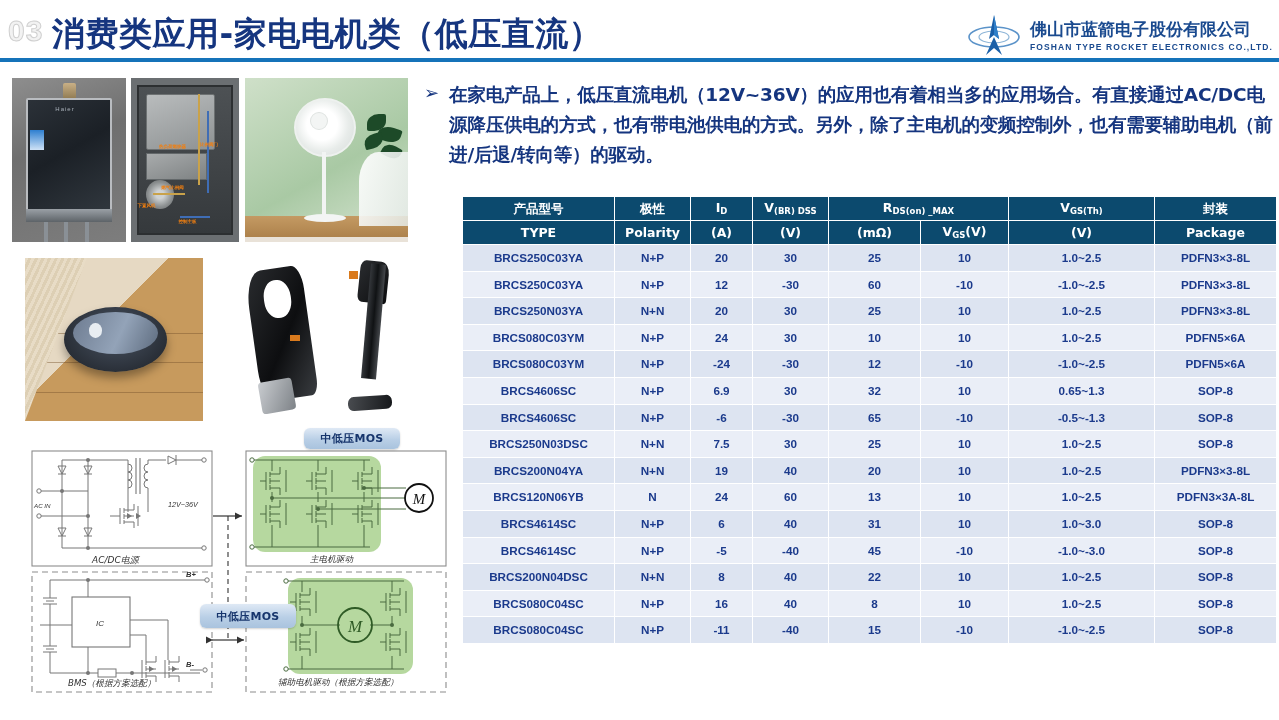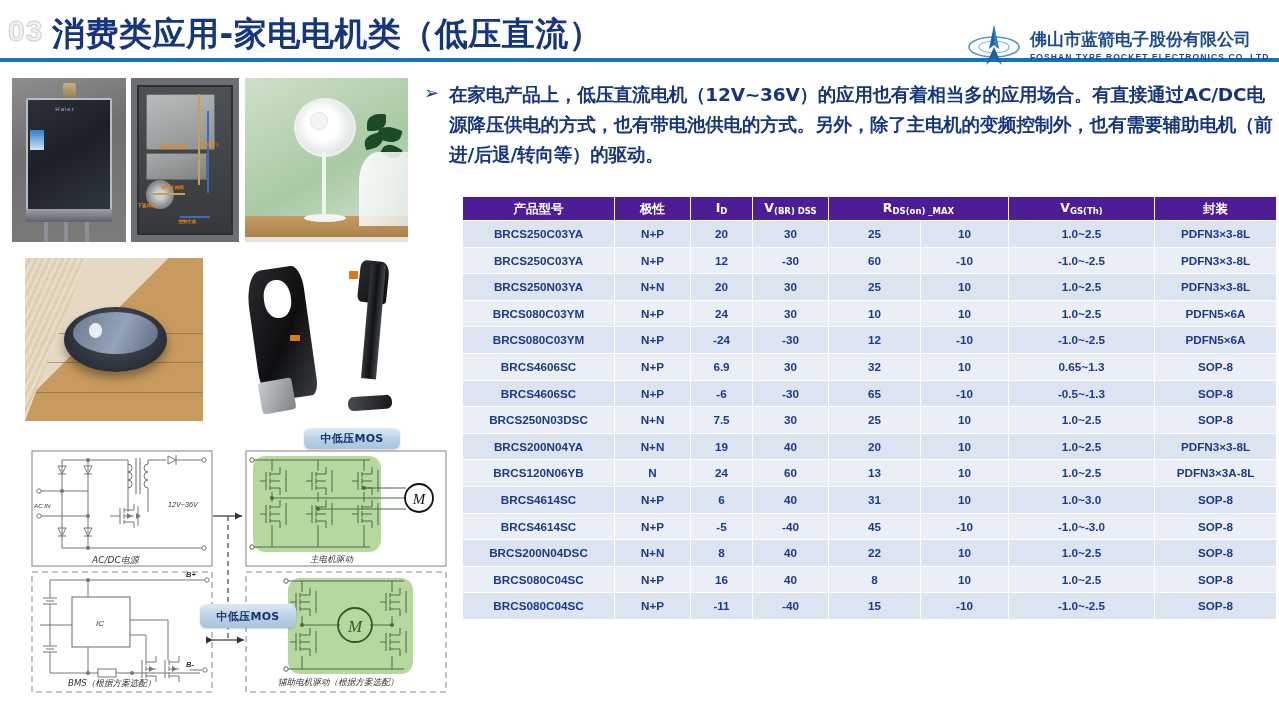--- a/index.html
+++ b/index.html
@@ -21,21 +21,21 @@
   }
   #slide-title {
     position:absolute; left:52px; top:12px;
     font-size:33px; font-weight:bold; color:#15357f;
     letter-spacing:0.5px; white-space:nowrap;
     font-family:"DejaVu Sans","Liberation Sans",sans-serif;
   }
   #title-rule { position:absolute; left:0; top:58px; width:1279px; height:4px; background:#1573b9; }
 
   
-  #logo-block { position:absolute; right:6px; top:22px; height:46px; display:flex; align-items:center; gap:8px; }
+  #logo-block { position:absolute; right:6px; top:12px; height:46px; display:flex; align-items:center; gap:8px; }
   #logo-mark { position:relative; width:56px; height:44px; }
   #logo-text-wrap { display:flex; flex-direction:column; justify-content:center; }
   #logo-cn { font-size:17px; font-weight:bold; color:#1a4a8f; letter-spacing:0px; white-space:nowrap;
              font-family:"DejaVu Sans","Liberation Sans",sans-serif; }
   #logo-en { font-size:8.5px; font-weight:bold; color:#1a4a8f; letter-spacing:1.1px; white-space:nowrap;
              margin-top:1px; font-family:"Liberation Sans",sans-serif; }
 
   
   #bullet-block { position:absolute; left:424px; top:80px; width:856px; display:flex; gap:10px; }
   #bullet-marker { color:#15357f; font-size:18px; line-height:26px; flex:0 0 auto; }
@@ -139,21 +139,21 @@
   #pill-main { left:304px; top:428px; width:96px; height:21px; }
   #pill-aux  { left:200px; top:604px; width:96px; height:24px; }
 
   
   #spec-table { position:absolute; left:462px; top:196px; width:814px; border-collapse:collapse;
                 table-layout:fixed; }
   #spec-table th, #spec-table td {
     border:1px solid #ffffff; text-align:center; white-space:nowrap;
   }
   #spec-table thead th {
-    background:#4c1d95; color:#ffffff; font-weight:bold; font-size:12.5px;
+    background:#0c4a6e; color:#ffffff; font-weight:bold; font-size:12.5px;
     height:22px; padding:0; line-height:22px;
     font-family:"DejaVu Sans","Liberation Sans",sans-serif;
   }
   #spec-table tbody td {
     color:#1b3a8c; font-weight:bold; font-size:11.7px; height:25.6px; padding:0; line-height:25.6px;
     font-family:"Liberation Sans","DejaVu Sans",sans-serif;
   }
   #spec-table tbody tr:nth-child(odd)  td { background:#dde4f1; }
   #spec-table tbody tr:nth-child(even) td { background:#eaeef7; }
   .sub { font-size:8.5px; vertical-align:baseline; position:relative; top:2px; }
@@ -596,20 +596,30 @@
     <thead>
       <tr>
         <th rowspan="1"><span>产品型号</span></th>
         <th><span>极性</span></th>
         <th><span>I</span><span class="sub">D</span></th>
         <th><span>V</span><span class="sub">(BR) DSS</span></th>
         <th colspan="2"><span>R</span><span class="sub">DS(on) _MAX</span></th>
         <th><span>V</span><span class="sub">GS(Th)</span></th>
         <th><span>封装</span></th>
       </tr>
+      <tr>
+        <th><span>TYPE</span></th>
+        <th><span>Polarity</span></th>
+        <th><span>(A)</span></th>
+        <th><span>(V)</span></th>
+        <th><span>(mΩ)</span></th>
+        <th><span>V</span><span class="sub">GS</span><span>(V)</span></th>
+        <th><span>(V)</span></th>
+        <th><span>Package</span></th>
+      </tr>
     </thead>
     <tbody id="spec-body">
         <tr>
           <td>BRCS250C03YA</td>
           <td>N+P</td>
           <td>20</td>
           <td>30</td>
           <td>25</td>
           <td>10</td>
           <td>1.0~2.5</td>

